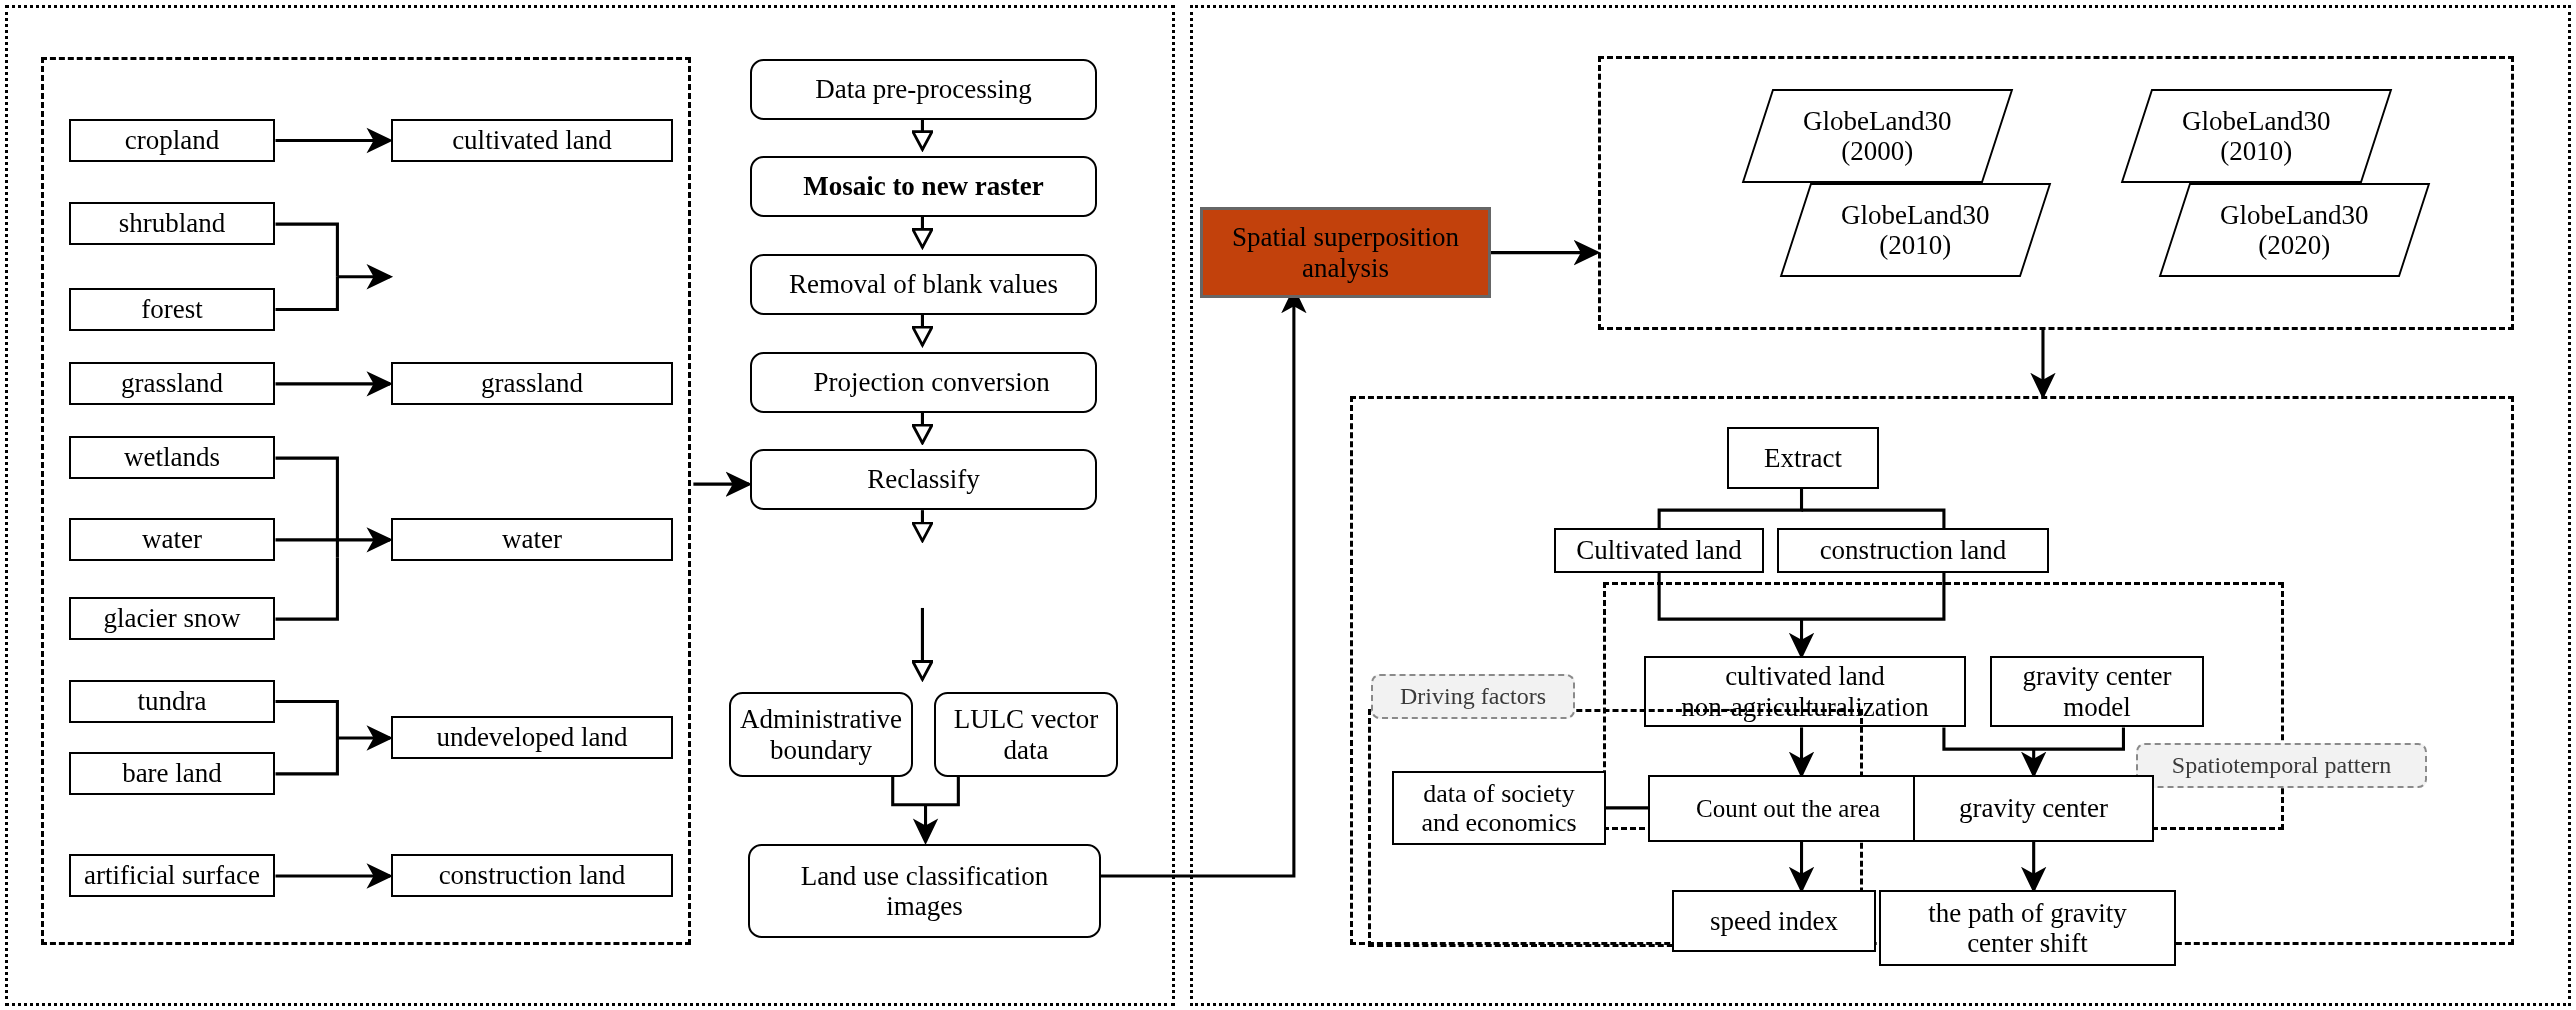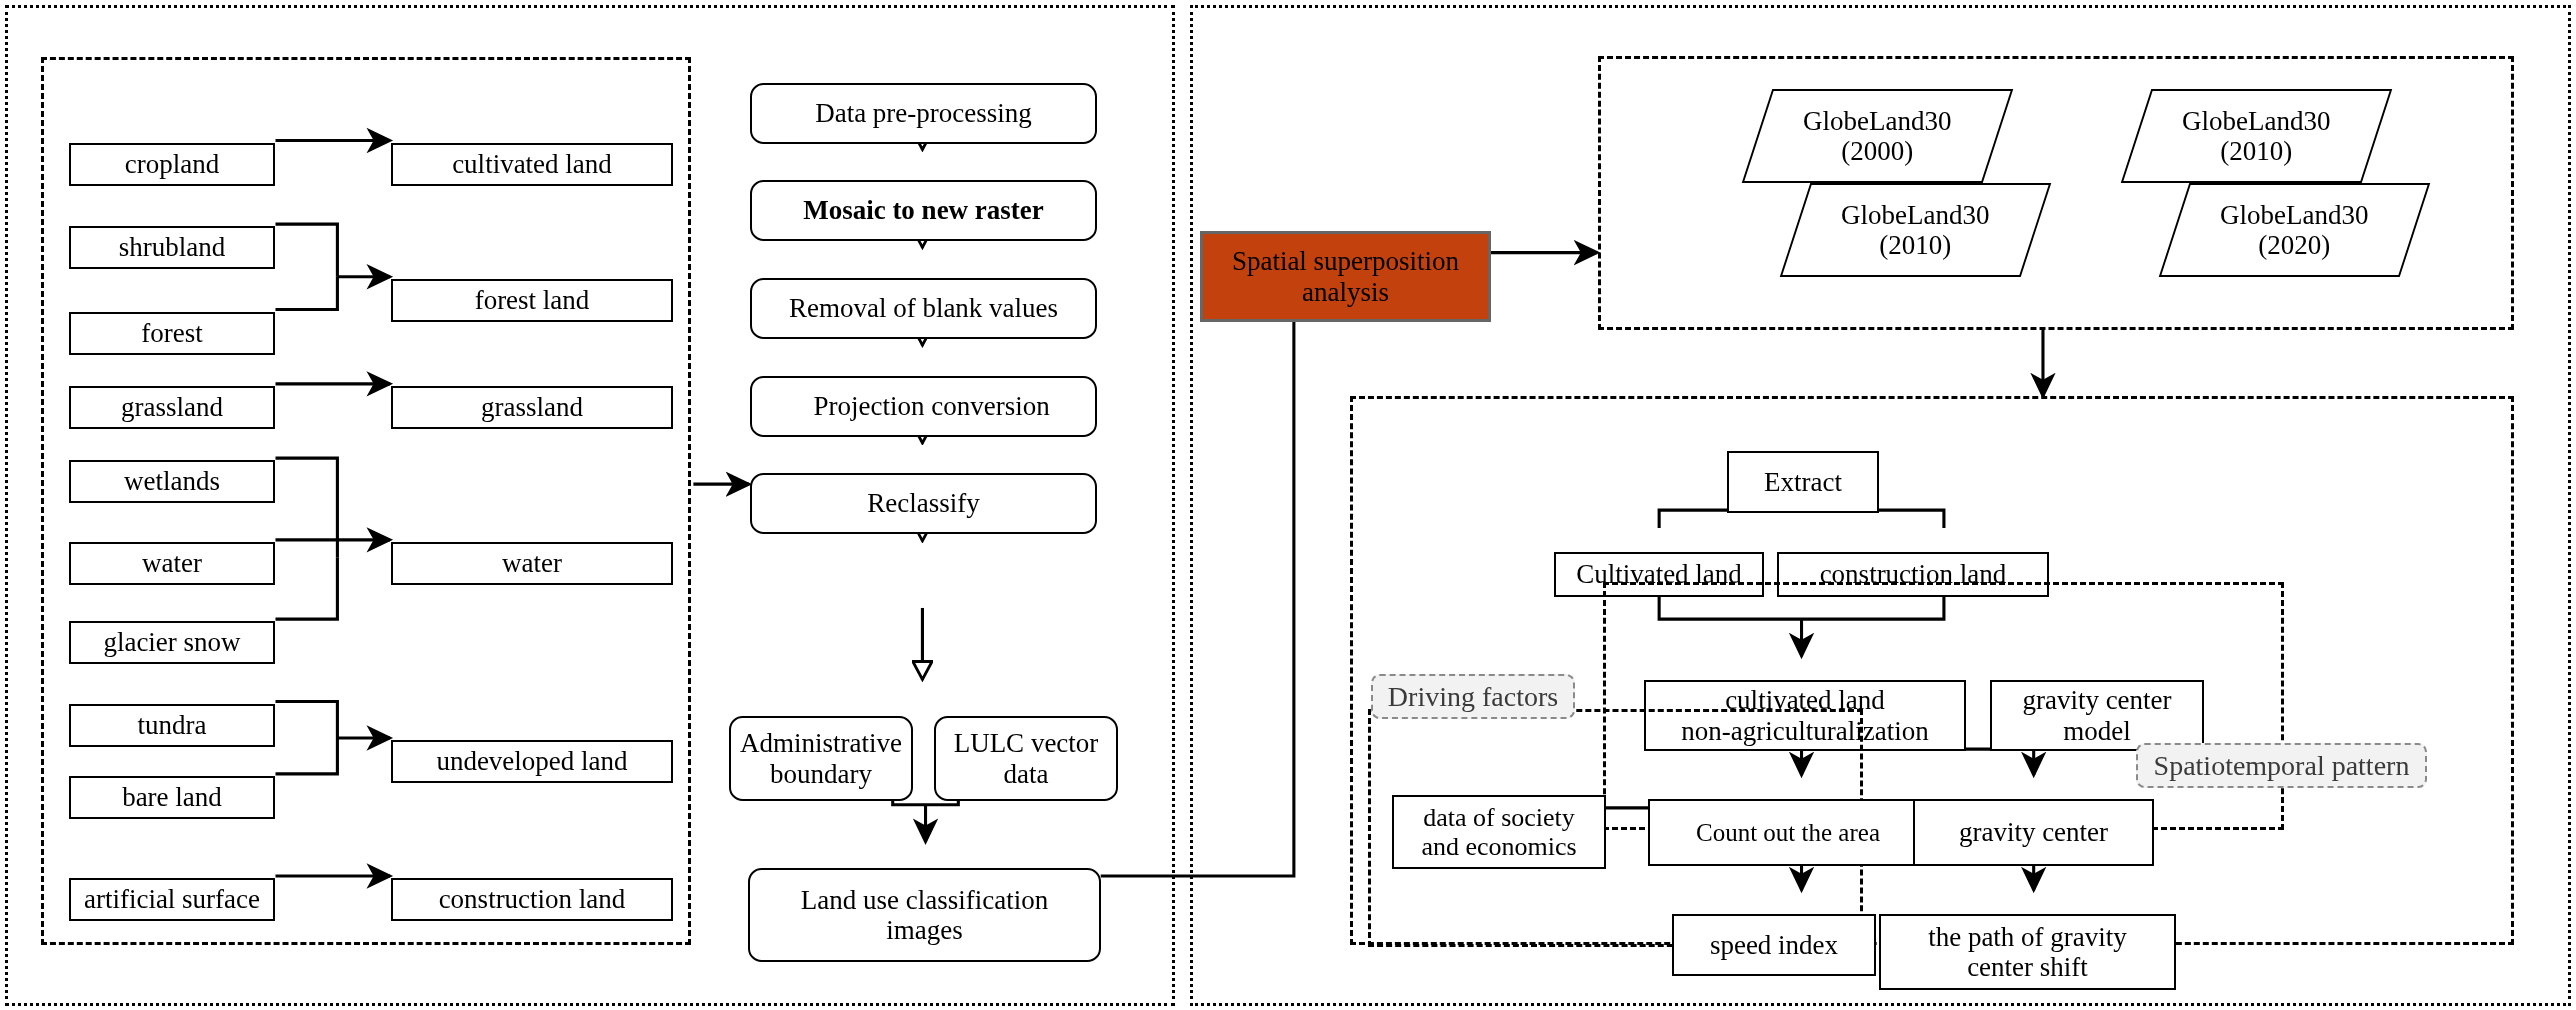--- a/index.html
+++ b/index.html
@@ -30,40 +30,39 @@
     align-items: center;
     justify-content: center;
     text-align: center;
     background: #ffffff;
     border: 2.5px solid #000000;
     font-family: "Liberation Serif", "DejaVu Serif", serif;
     color: #000000;
     line-height: 1.12;
     font-size: 27px;
     padding: 1.2px 3.7px;
-    margin-top: 24px;
   }
   .node.rounded { border-radius: 13.6px; }
   .node.shaded {
     background: #c2410c;
     border: 3.1px solid #666666;
   }
   .tagbox {
     position: absolute;
     box-sizing: border-box;
     display: flex;
     align-items: center;
     justify-content: center;
     text-align: center;
     background: #f2f2f2;
     border: 2.5px dashed #8a8a8a;
     border-radius: 8.7px;
     font-family: "Liberation Serif", "DejaVu Serif", serif;
     color: #3a3a3a;
-    font-size: 28px;
+    font-size: 24px;
     padding: 1.2px 6.2px;
   }
   .para {
     position: absolute;
     box-sizing: border-box;
     display: flex;
     align-items: center;
     justify-content: center;
     text-align: center;
     font-family: "Liberation Serif", "DejaVu Serif", serif;
@@ -175,21 +174,20 @@
   <div class="node" style="left:69px; top:288px; width:206px; height:43px;">forest</div>
   <div class="node" style="left:69px; top:362px; width:206px; height:43px;">grassland</div>
   <div class="node" style="left:69px; top:436px; width:206px; height:43px;">wetlands</div>
   <div class="node" style="left:69px; top:518px; width:206px; height:43px;">water</div>
   <div class="node" style="left:69px; top:597px; width:206px; height:43px;">glacier snow</div>
   <div class="node" style="left:69px; top:680px; width:206px; height:43px;">tundra</div>
   <div class="node" style="left:69px; top:752px; width:206px; height:43px;">bare land</div>
   <div class="node" style="left:69px; top:854px; width:206px; height:43px;">artificial surface</div>
 
   <div class="node" style="left:391px; top:119px; width:282px; height:43px;">cultivated land</div>
-  <div class="node" style="left:391px; top:255px; width:282px; height:43px;">forest land</div>
   <div class="node" style="left:391px; top:362px; width:282px; height:43px;">grassland</div>
   <div class="node" style="left:391px; top:518px; width:282px; height:43px;">water</div>
   <div class="node" style="left:391px; top:716px; width:282px; height:43px;">undeveloped land</div>
   <div class="node" style="left:391px; top:854px; width:282px; height:43px;">construction land</div>
 
   <div class="node rounded" style="left:750px; top:59px; width:347px; height:61px;">Data pre-processing</div>
   <div class="node rounded" style="left:750px; top:156px; width:347px; height:61px;font-weight:bold;">Mosaic to new raster</div>
   <div class="node rounded" style="left:750px; top:254px; width:347px; height:61px;">Removal of blank values</div>
   <div class="node rounded" style="left:750px; top:352px; width:347px; height:61px;padding-left:20px;">Projection conversion</div>
   <div class="node rounded" style="left:750px; top:449px; width:347px; height:61px;">Reclassify</div>

